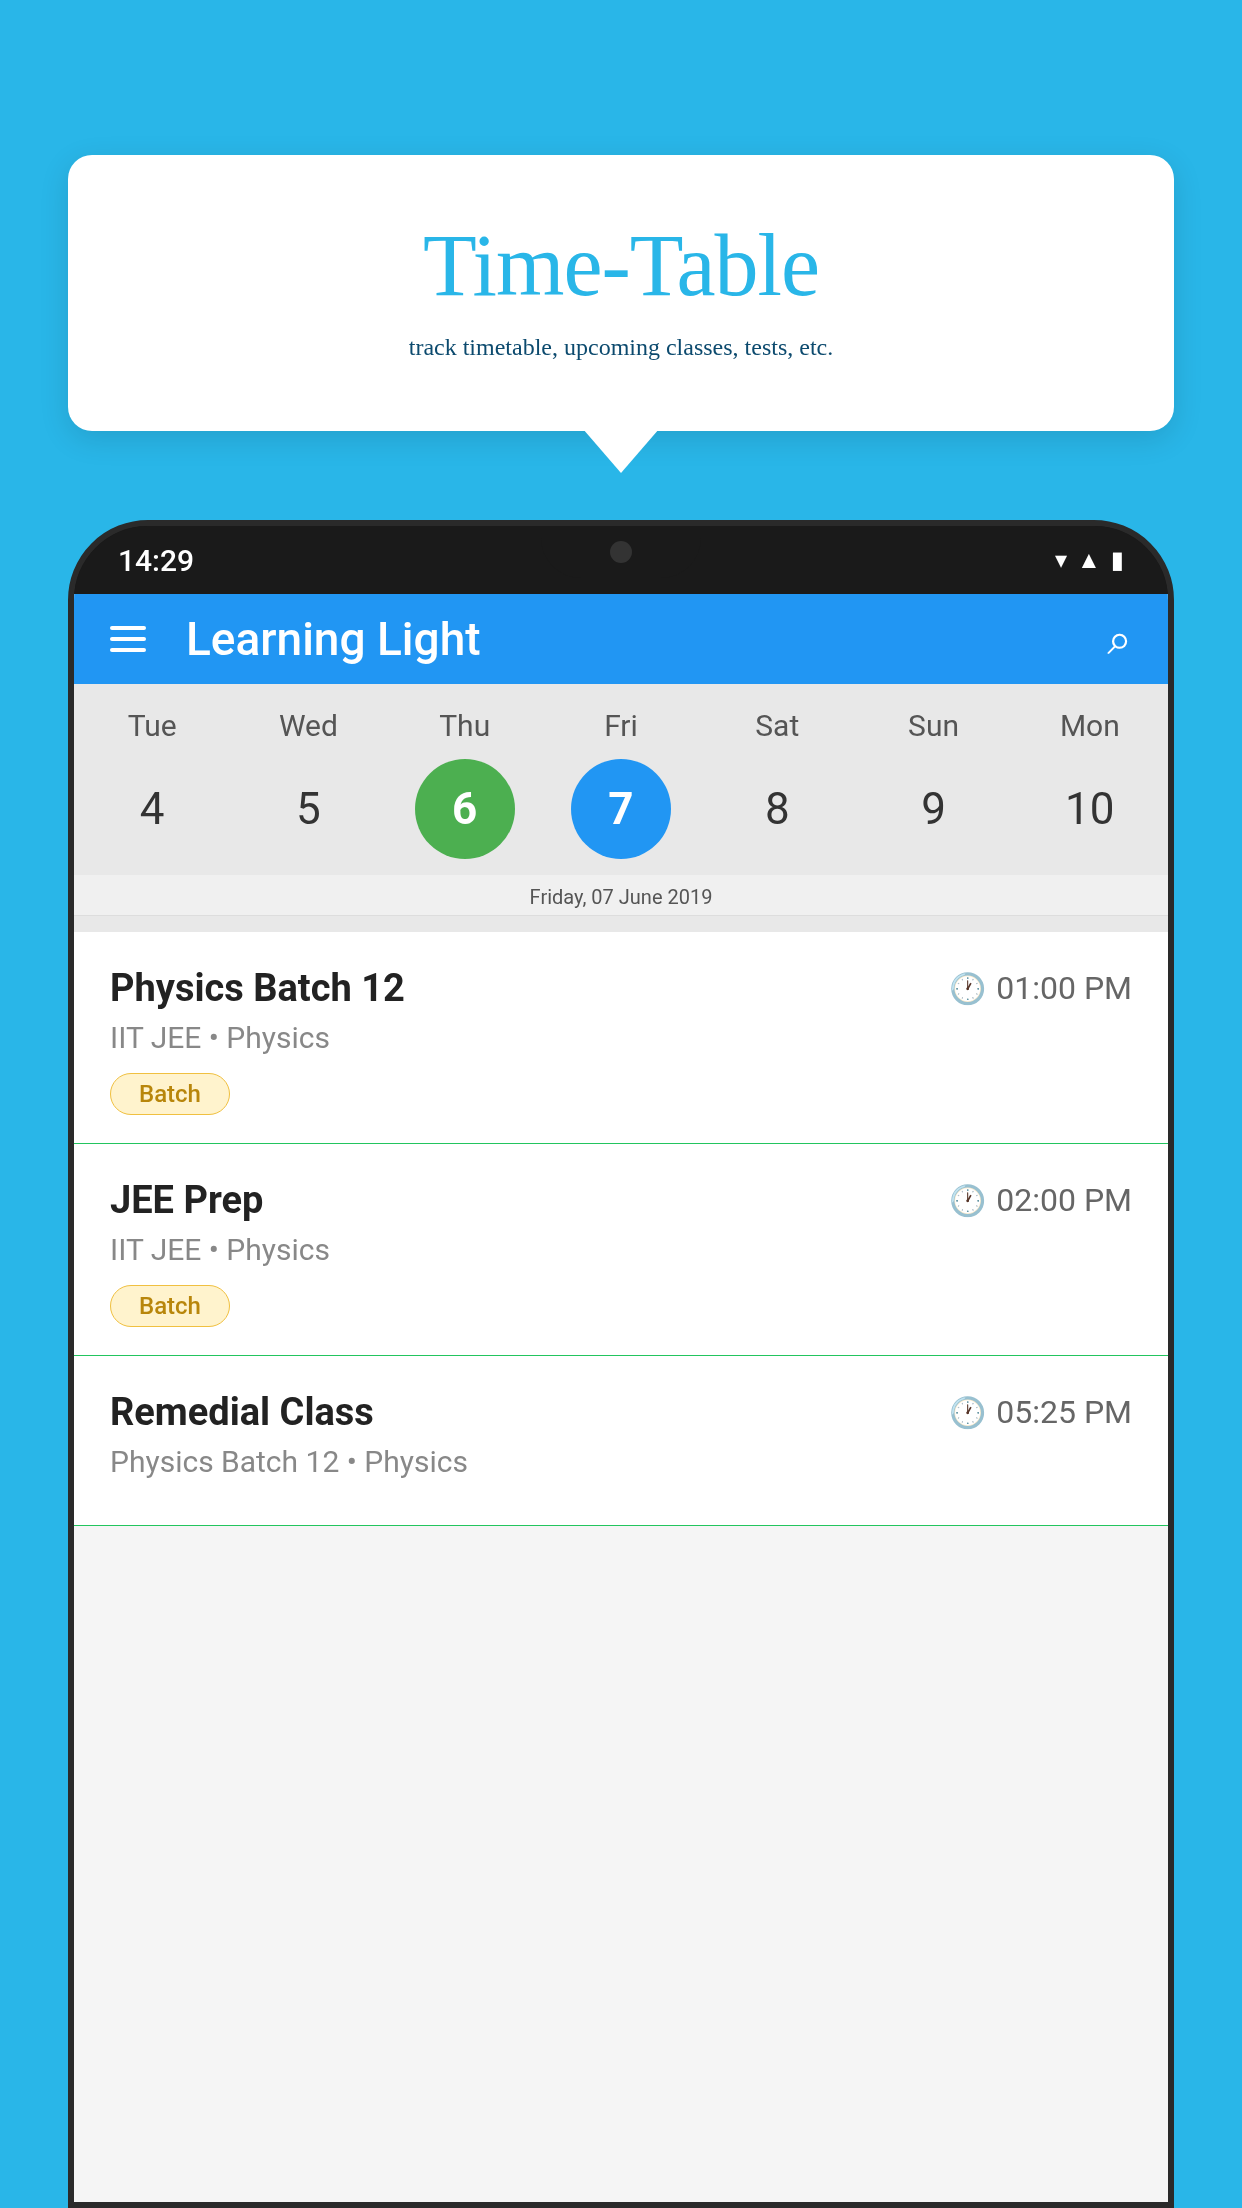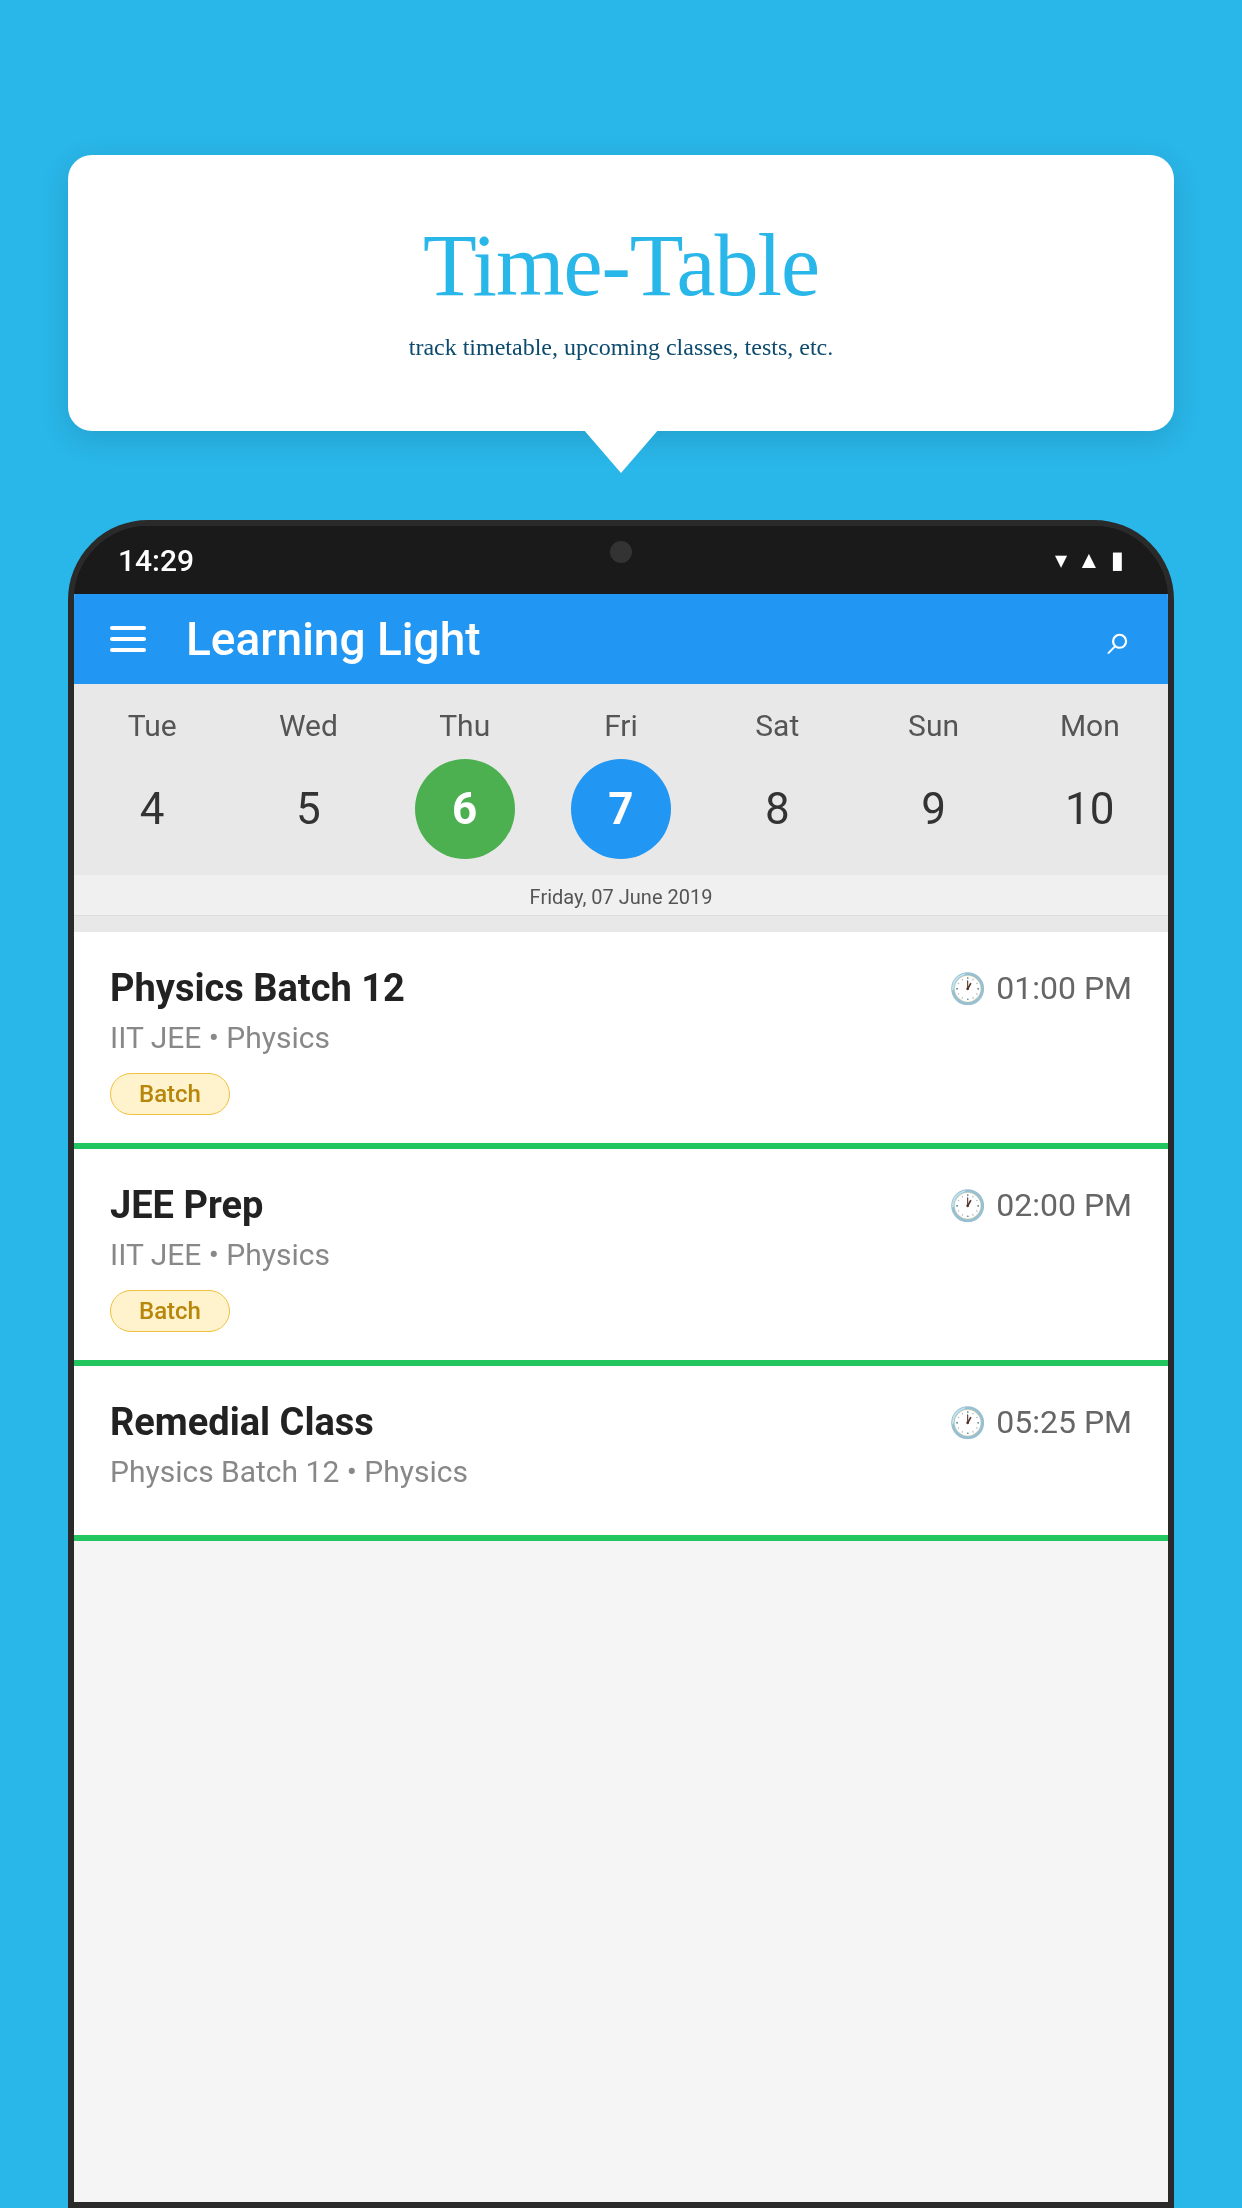--- a/index.html
+++ b/index.html
@@ -202,21 +202,21 @@
     }
 
     
     .class-list {
       background: white;
       overflow-y: auto;
     }
     .class-item {
       background: white;
       padding: 34px 36px 28px;
-      border-bottom: 6px solid #22c55e;
+      border-bottom: 1px solid #22c55e;
     }
     .class-header {
       display: flex;
       justify-content: space-between;
       align-items: center;
       margin-bottom: 10px;
     }
     .class-name {
       font-size: 38px;
       font-weight: 700;

